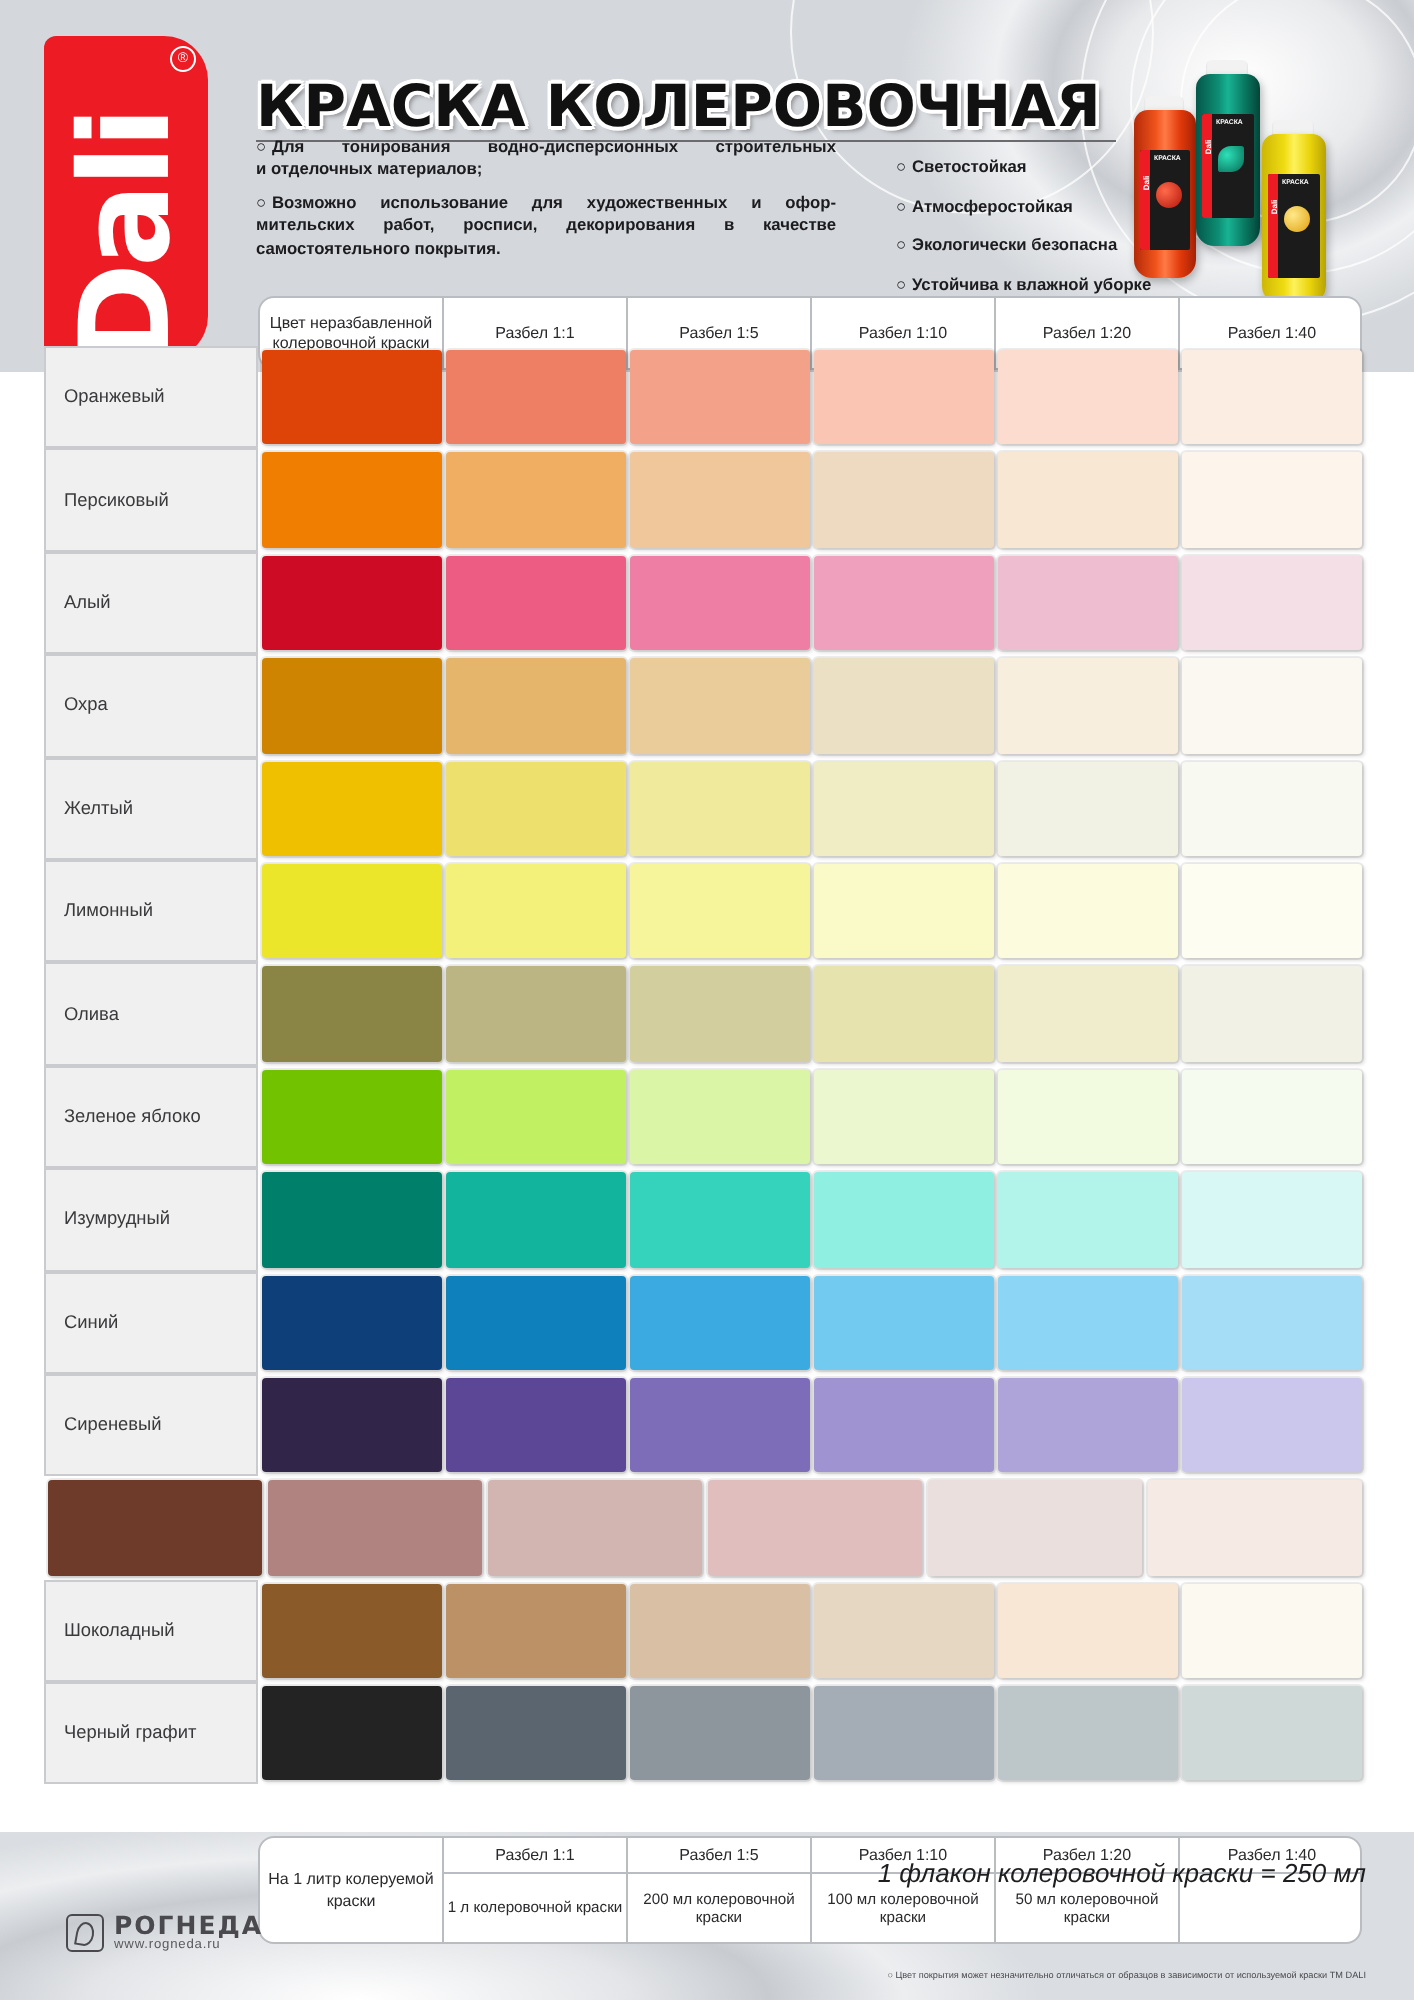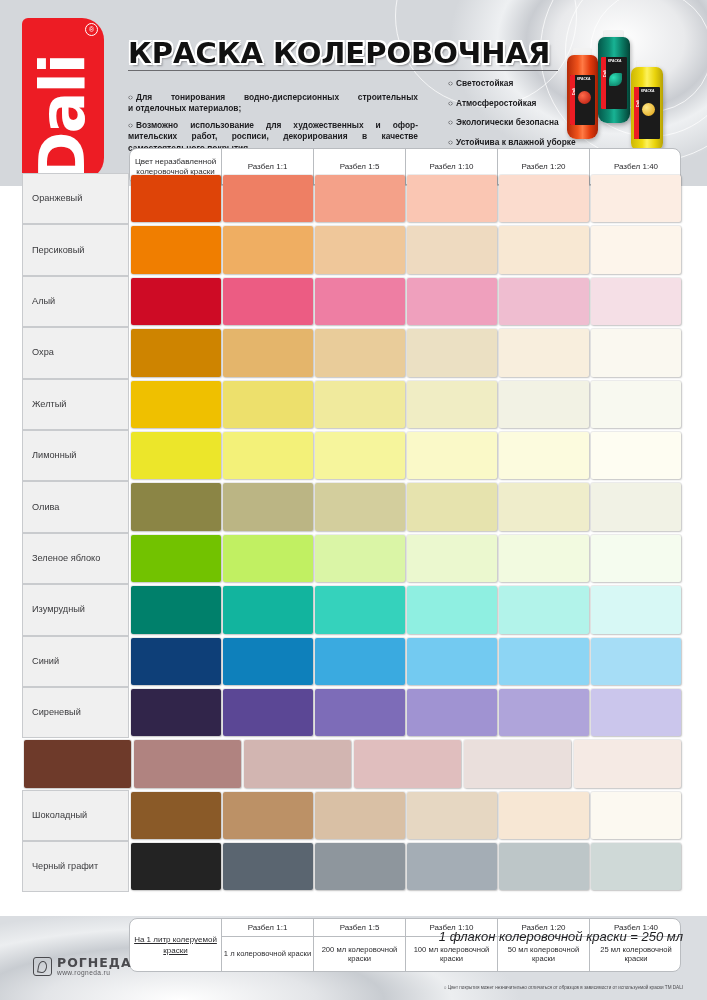--- a/index.html
+++ b/index.html
@@ -42,21 +42,21 @@
     text-shadow:
       -1.6px -1.6px 0 #fff, 1.6px -1.6px 0 #fff,
       -1.6px  1.6px 0 #fff, 1.6px  1.6px 0 #fff,
        0 -1.8px 0 #fff, 0 1.8px 0 #fff,
       -1.8px 0 0 #fff, 1.8px 0 0 #fff,
        2.5px 2.5px 2px rgba(90,90,95,.55);
     white-space:nowrap;}
   .title-rule{position:absolute;left:128px;top:70px;width:430px;height:1px;background:#6b6b6f;z-index:3;}
 
   
-  .bullets-left{position:absolute;left:128px;top:92px;width:290px;z-index:3;}
+  .bullets-left{position:absolute;left:128px;top:68px;width:290px;z-index:3;}
   .bl-line{font-size:8.4px;font-weight:bold;color:#1c1c1f;line-height:11.4px;
     text-align:justify;text-align-last:justify;}
   .bl-line.nofill{text-align:left;text-align-last:left;}
   .bl-mark{display:inline-block;width:8px;font-weight:normal;}
 
   .bullets-right{position:absolute;left:424px;top:78px;width:180px;z-index:3;}
   .br-item{font-size:8.4px;font-weight:bold;color:#1c1c1f;margin-bottom:9.5px;white-space:nowrap;margin-left:24px;}
   .br-item .bl-mark{width:8px;}
 
   
@@ -92,21 +92,21 @@
   .sw{flex:1;margin-right:2.5px;border-radius:2px;
      box-shadow:0 0 0 1px rgba(0,0,0,.07), 1px 1px 2px rgba(0,0,0,.18);}
   .sw:last-child{margin-right:0;}
 
   
   .foot{position:absolute;left:129px;top:918px;width:552px;height:54px;
     background:#fff;border:1px solid #b9bcc0;border-radius:8px;z-index:3;
     display:flex;box-sizing:border-box;overflow:hidden;}
   .ft-first{flex:0 0 92px;border-right:1px solid #b9bcc0;display:flex;align-items:center;
     justify-content:center;text-align:center;font-size:8px;color:#2a2a2d;line-height:11px;
-    box-sizing:border-box;text-decoration:underline;}
+    box-sizing:border-box;}
   .ft-col{flex:0 0 92px;border-right:1px solid #b9bcc0;box-sizing:border-box;
     display:flex;flex-direction:column;}
   .ft-col:last-child{border-right:none;}
   .ft-h{height:17px;border-bottom:1px solid #b9bcc0;display:flex;align-items:center;
     justify-content:center;font-size:8px;color:#2a2a2d;}
   .ft-b{flex:1;display:flex;align-items:center;justify-content:center;text-align:center;
     font-size:7.6px;color:#2a2a2d;line-height:9.2px;}
 
   .note{position:absolute;right:24px;top:929px;font-size:13px;color:#1e1e21;z-index:3;
     white-space:nowrap;font-style:italic;}
@@ -370,21 +370,20 @@
   <div class="ft-col">
     <div class="ft-h">Разбел 1:10</div>
     <div class="ft-b">100 мл колеровочной краски</div>
   </div>
   <div class="ft-col">
     <div class="ft-h">Разбел 1:20</div>
     <div class="ft-b">50 мл колеровочной краски</div>
   </div>
   <div class="ft-col">
     <div class="ft-h">Разбел 1:40</div>
-    <div class="ft-b">25 мл колеровочной краски</div>
   </div>
 </div>
 
 <div class="note">1 флакон колеровочной краски = 250 мл</div>
 <div class="disclaim">
   <span class="dm">○</span>
   <span>Цвет покрытия может незначительно отличаться от образцов в зависимости от используемой краски ТМ DALI</span>
 </div>
 
 <div class="rog">

